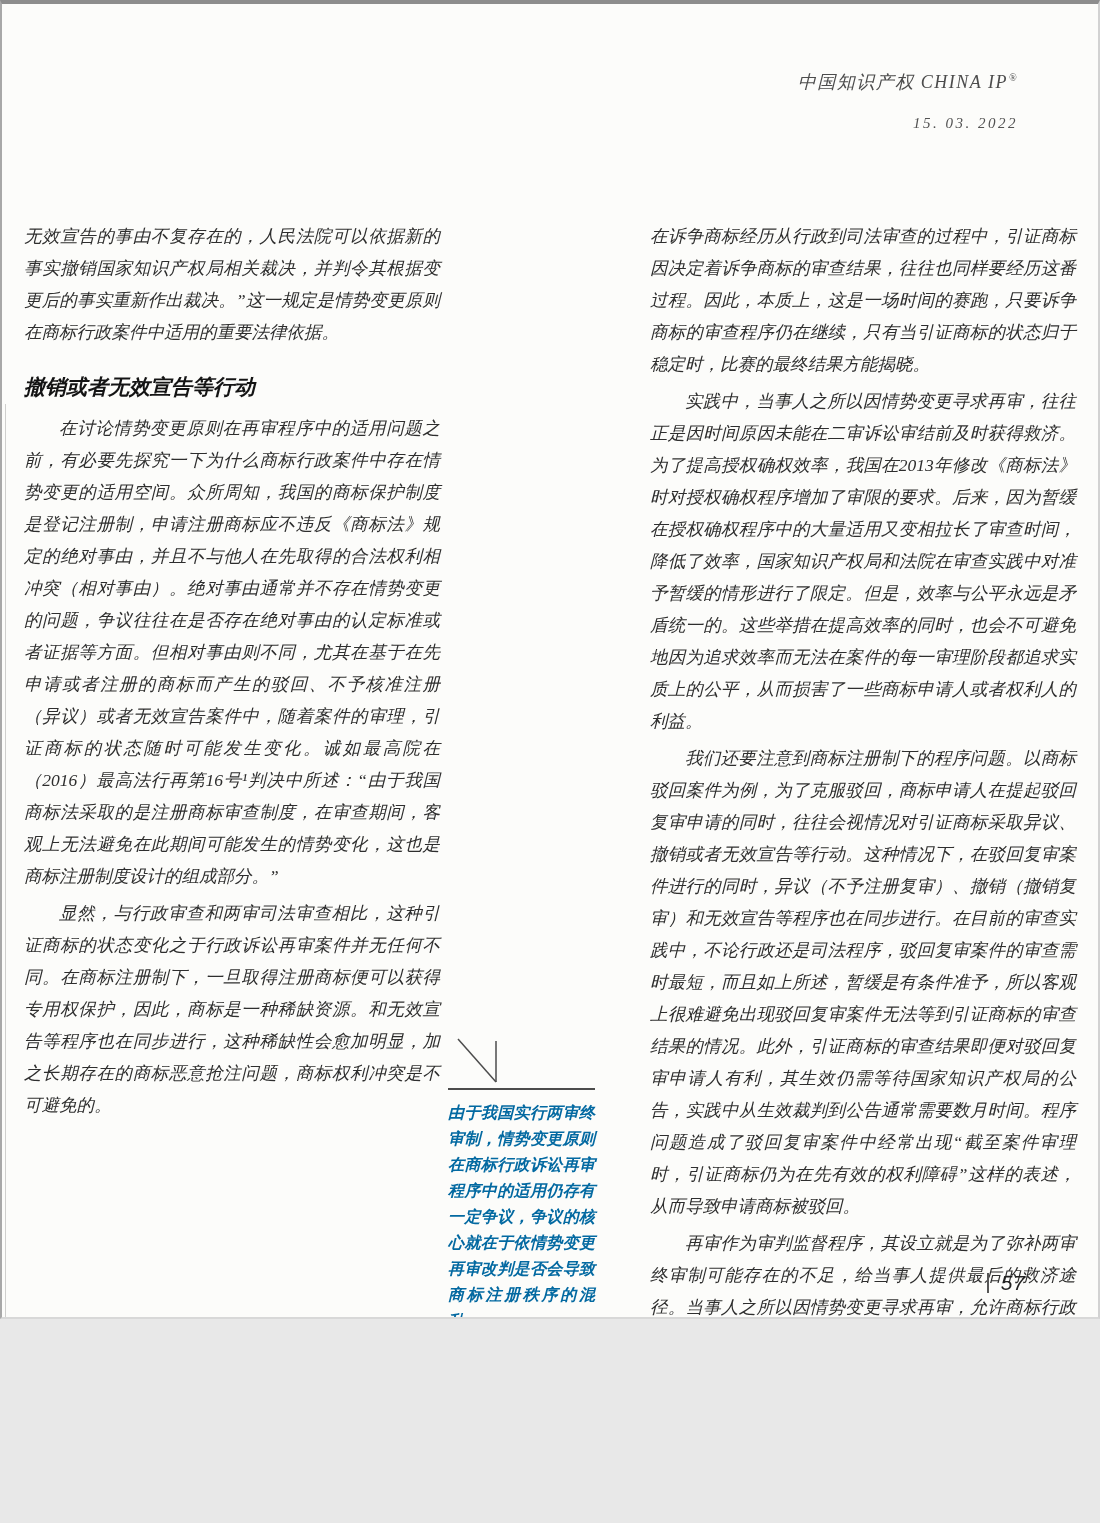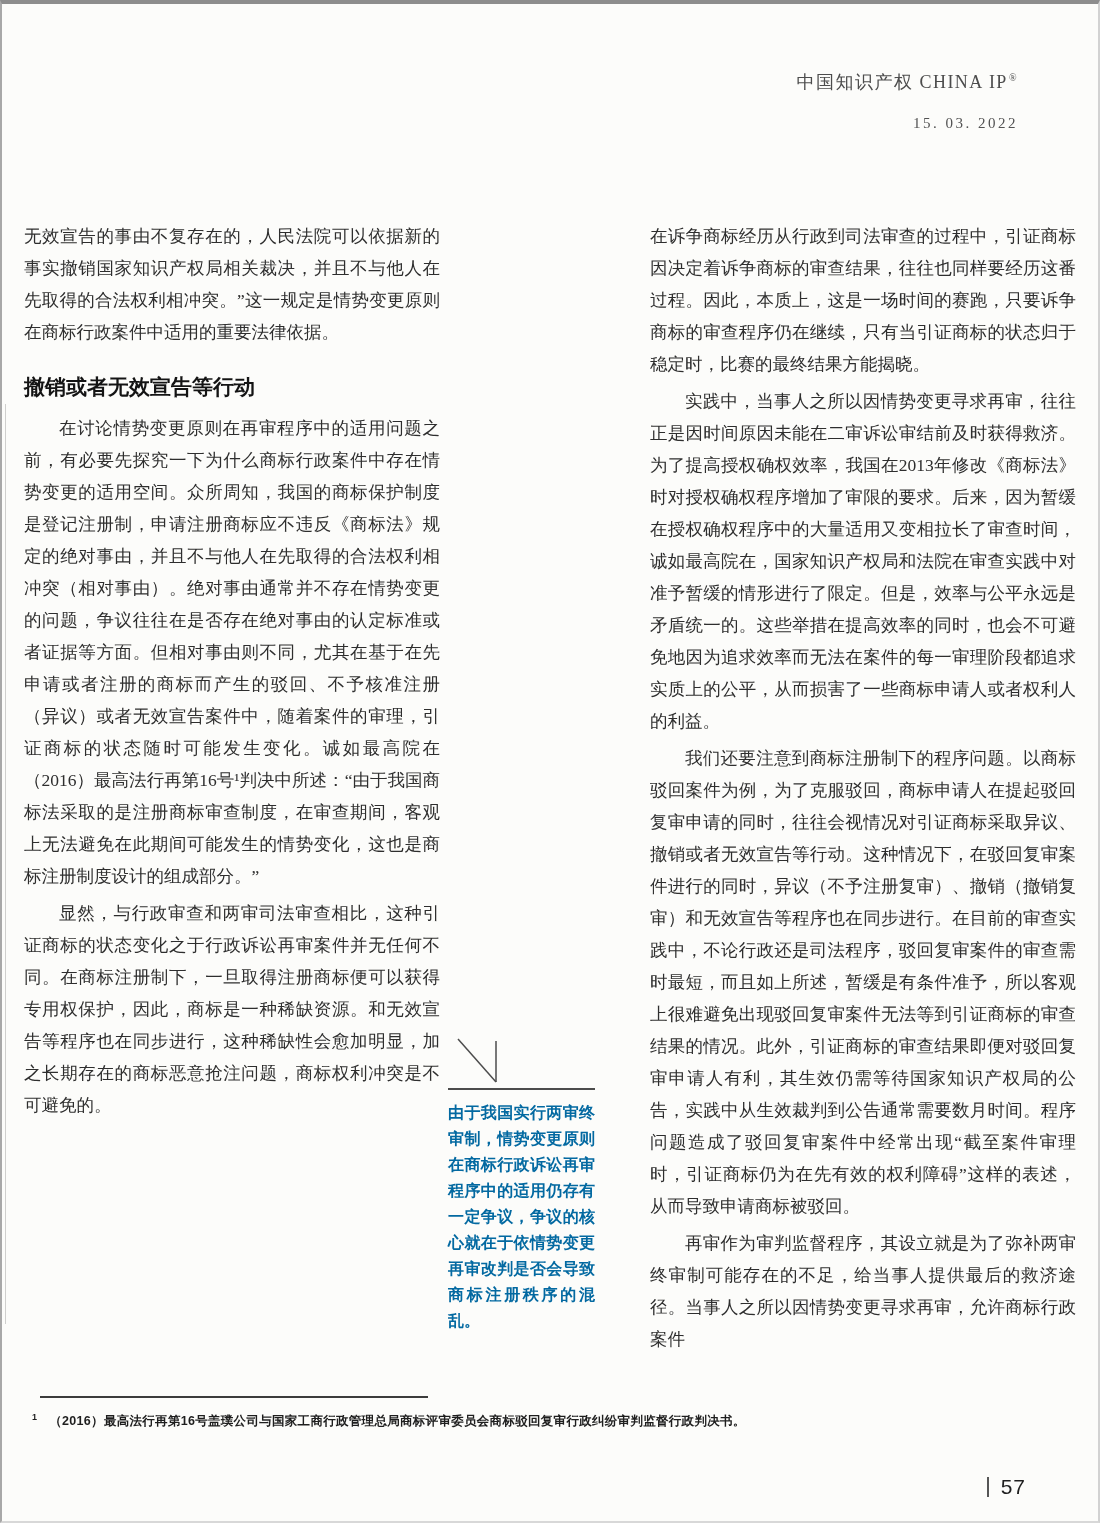--- a/index.html
+++ b/index.html
@@ -1,27 +1,28 @@
 <!DOCTYPE html>
 <html><head>
 <meta charset="utf-8">
 <style>
   html,body { margin:0; padding:0; background:#e8e8e8; }
   .page {
     position:relative;
-    width:1100px; height:1523px;
+    width:1100px; height:1319px;
     margin:0 auto;
     background:#fcfcfa;
     box-sizing:border-box;
     border-top:4px solid #8d8d8d;
     border-left:2px solid #a8a8a8;
     border-right:2px solid #d2d2d2;
     border-bottom:2px solid #d8d8d8;
     overflow:hidden;
     font-family:"Liberation Serif","DejaVu Serif",serif;
+    font-style:italic;
   }
   .scan-line {
     position:absolute; left:3px; top:400px; width:1px; height:920px;
     background:#cfcfcd;
   }
   
   .masthead {
     position:absolute; top:66px; right:80px;
     text-align:right; color:#4c4c4c;
   }
@@ -80,38 +81,38 @@
 <div class="page">
 
   <div class="scan-line"></div>
 
   <div class="masthead">
     <div class="pub"><span>中国知识产权 CHINA IP</span><span class="reg">®</span></div>
     <div class="date">15. 03. 2022</div>
   </div>
 
   <div class="col col-left">
-    <p>无效宣告的事由不复存在的，人民法院可以依据新的事实撤销国家知识产权局相关裁决，并且不与他人在先取得的合法权利相冲突。”这一规定是情势变更原则在商标行政案件中适用的重要法律依据。</p>
+    <p>无效宣告的事由不复存在的，人民法院可以依据新的事实撤销国家知识产权局相关裁决，并判令其根据变更后的事实重新作出裁决。”这一规定是情势变更原则在商标行政案件中适用的重要法律依据。</p>
     <h2 class="section-heading">撤销或者无效宣告等行动</h2>
     <p class="indent">在讨论情势变更原则在再审程序中的适用问题之前，有必要先探究一下为什么商标行政案件中存在情势变更的适用空间。众所周知，我国的商标保护制度是登记注册制，申请注册商标应不违反《商标法》规定的绝对事由，并且不与他人在先取得的合法权利相冲突（相对事由）。绝对事由通常并不存在情势变更的问题，争议往往在是否存在绝对事由的认定标准或者证据等方面。但相对事由则不同，尤其在基于在先申请或者注册的商标而产生的驳回、不予核准注册（异议）或者无效宣告案件中，随着案件的审理，引证商标的状态随时可能发生变化。诚如最高院在（2016）最高法行再第16号¹判决中所述：“由于我国商标法采取的是注册商标审查制度，在审查期间，客观上无法避免在此期间可能发生的情势变化，这也是商标注册制度设计的组成部分。”</p>
     <p class="indent">显然，与行政审查和两审司法审查相比，这种引证商标的状态变化之于行政诉讼再审案件并无任何不同。在商标注册制下，一旦取得注册商标便可以获得专用权保护，因此，商标是一种稀缺资源。和无效宣告等程序也在同步进行，这种稀缺性会愈加明显，加之长期存在的商标恶意抢注问题，商标权利冲突是不可避免的。</p>
   </div>
 
   <div class="pull-quote">
     <svg class="pq-icon" width="46" height="50" viewBox="0 0 46 50">
       <line x1="4" y1="3" x2="42" y2="46" stroke="#4c4c4c" stroke-width="1.5"></line>
       <line x1="42" y1="5" x2="42" y2="46" stroke="#4c4c4c" stroke-width="1.5"></line>
     </svg>
     <hr class="pq-rule">
     <div class="pq-text" style="color: #0369a1;">由于我国实行两审终审制，情势变更原则在商标行政诉讼再审程序中的适用仍存有一定争议，争议的核心就在于依情势变更再审改判是否会导致商标注册秩序的混乱。</div>
   </div>
 
   <div class="col col-right">
     <p>在诉争商标经历从行政到司法审查的过程中，引证商标因决定着诉争商标的审查结果，往往也同样要经历这番过程。因此，本质上，这是一场时间的赛跑，只要诉争商标的审查程序仍在继续，只有当引证商标的状态归于稳定时，比赛的最终结果方能揭晓。</p>
-    <p class="indent">实践中，当事人之所以因情势变更寻求再审，往往正是因时间原因未能在二审诉讼审结前及时获得救济。为了提高授权确权效率，我国在2013年修改《商标法》时对授权确权程序增加了审限的要求。后来，因为暂缓在授权确权程序中的大量适用又变相拉长了审查时间，诚如最高院在，国家知识产权局和法院在审查实践中对准予暂缓的情形进行了限定。但是，效率与公平永远是矛盾统一的。这些举措在提高效率的同时，也会不可避免地因为追求效率而无法在案件的每一审理阶段都追求实质上的公平，从而损害了一些商标申请人或者权利人的利益。</p>
+    <p class="indent">实践中，当事人之所以因情势变更寻求再审，往往正是因时间原因未能在二审诉讼审结前及时获得救济。为了提高授权确权效率，我国在2013年修改《商标法》时对授权确权程序增加了审限的要求。后来，因为暂缓在授权确权程序中的大量适用又变相拉长了审查时间，降低了效率，国家知识产权局和法院在审查实践中对准予暂缓的情形进行了限定。但是，效率与公平永远是矛盾统一的。这些举措在提高效率的同时，也会不可避免地因为追求效率而无法在案件的每一审理阶段都追求实质上的公平，从而损害了一些商标申请人或者权利人的利益。</p>
     <p class="indent">我们还要注意到商标注册制下的程序问题。以商标驳回案件为例，为了克服驳回，商标申请人在提起驳回复审申请的同时，往往会视情况对引证商标采取异议、撤销或者无效宣告等行动。这种情况下，在驳回复审案件进行的同时，异议（不予注册复审）、撤销（撤销复审）和无效宣告等程序也在同步进行。在目前的审查实践中，不论行政还是司法程序，驳回复审案件的审查需时最短，而且如上所述，暂缓是有条件准予，所以客观上很难避免出现驳回复审案件无法等到引证商标的审查结果的情况。此外，引证商标的审查结果即便对驳回复审申请人有利，其生效仍需等待国家知识产权局的公告，实践中从生效裁判到公告通常需要数月时间。程序问题造成了驳回复审案件中经常出现“截至案件审理时，引证商标仍为在先有效的权利障碍”这样的表述，从而导致申请商标被驳回。</p>
     <p class="indent">再审作为审判监督程序，其设立就是为了弥补两审终审制可能存在的不足，给当事人提供最后的救济途径。当事人之所以因情势变更寻求再审，允许商标行政案件</p>
   </div>
 
   <div class="footnote">
     <hr class="fn-rule">
     <div class="fn-line">
       <sup class="fn-marker">1</sup><span>（2016）最高法行再第16号盖璞公司与国家工商行政管理总局商标评审委员会商标驳回复审行政纠纷审判监督行政判决书。</span>
     </div>
   </div>

